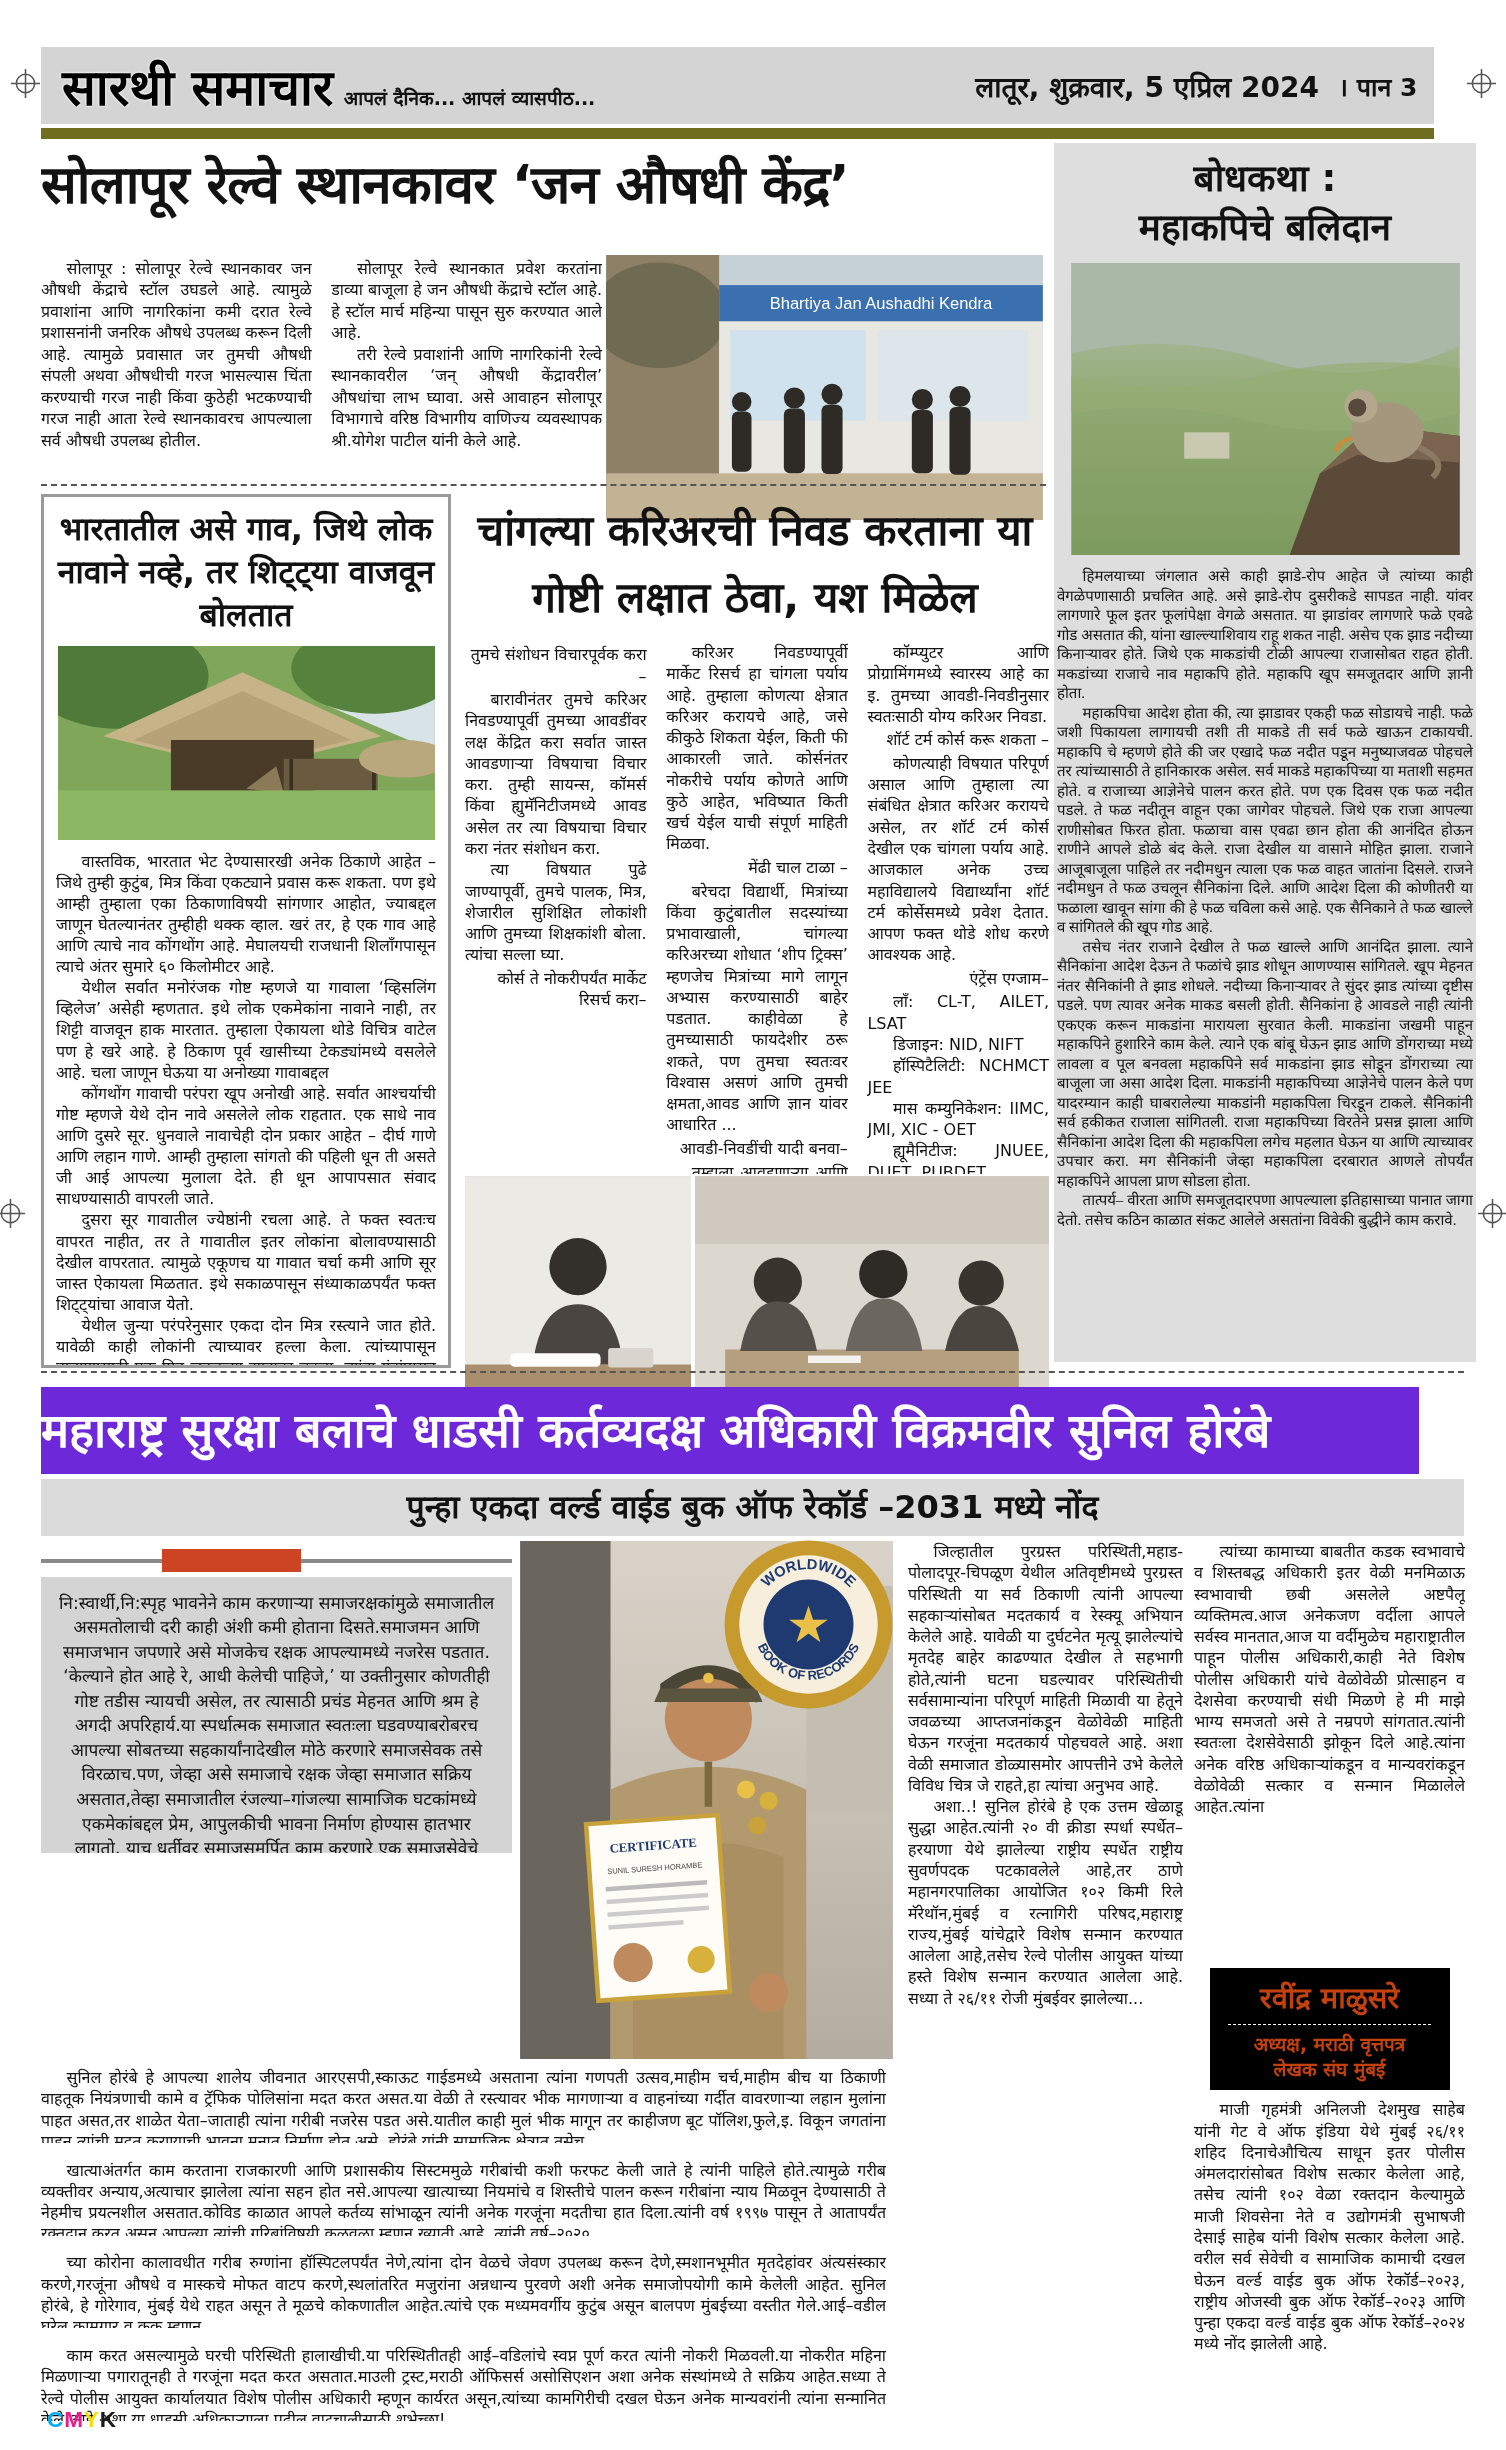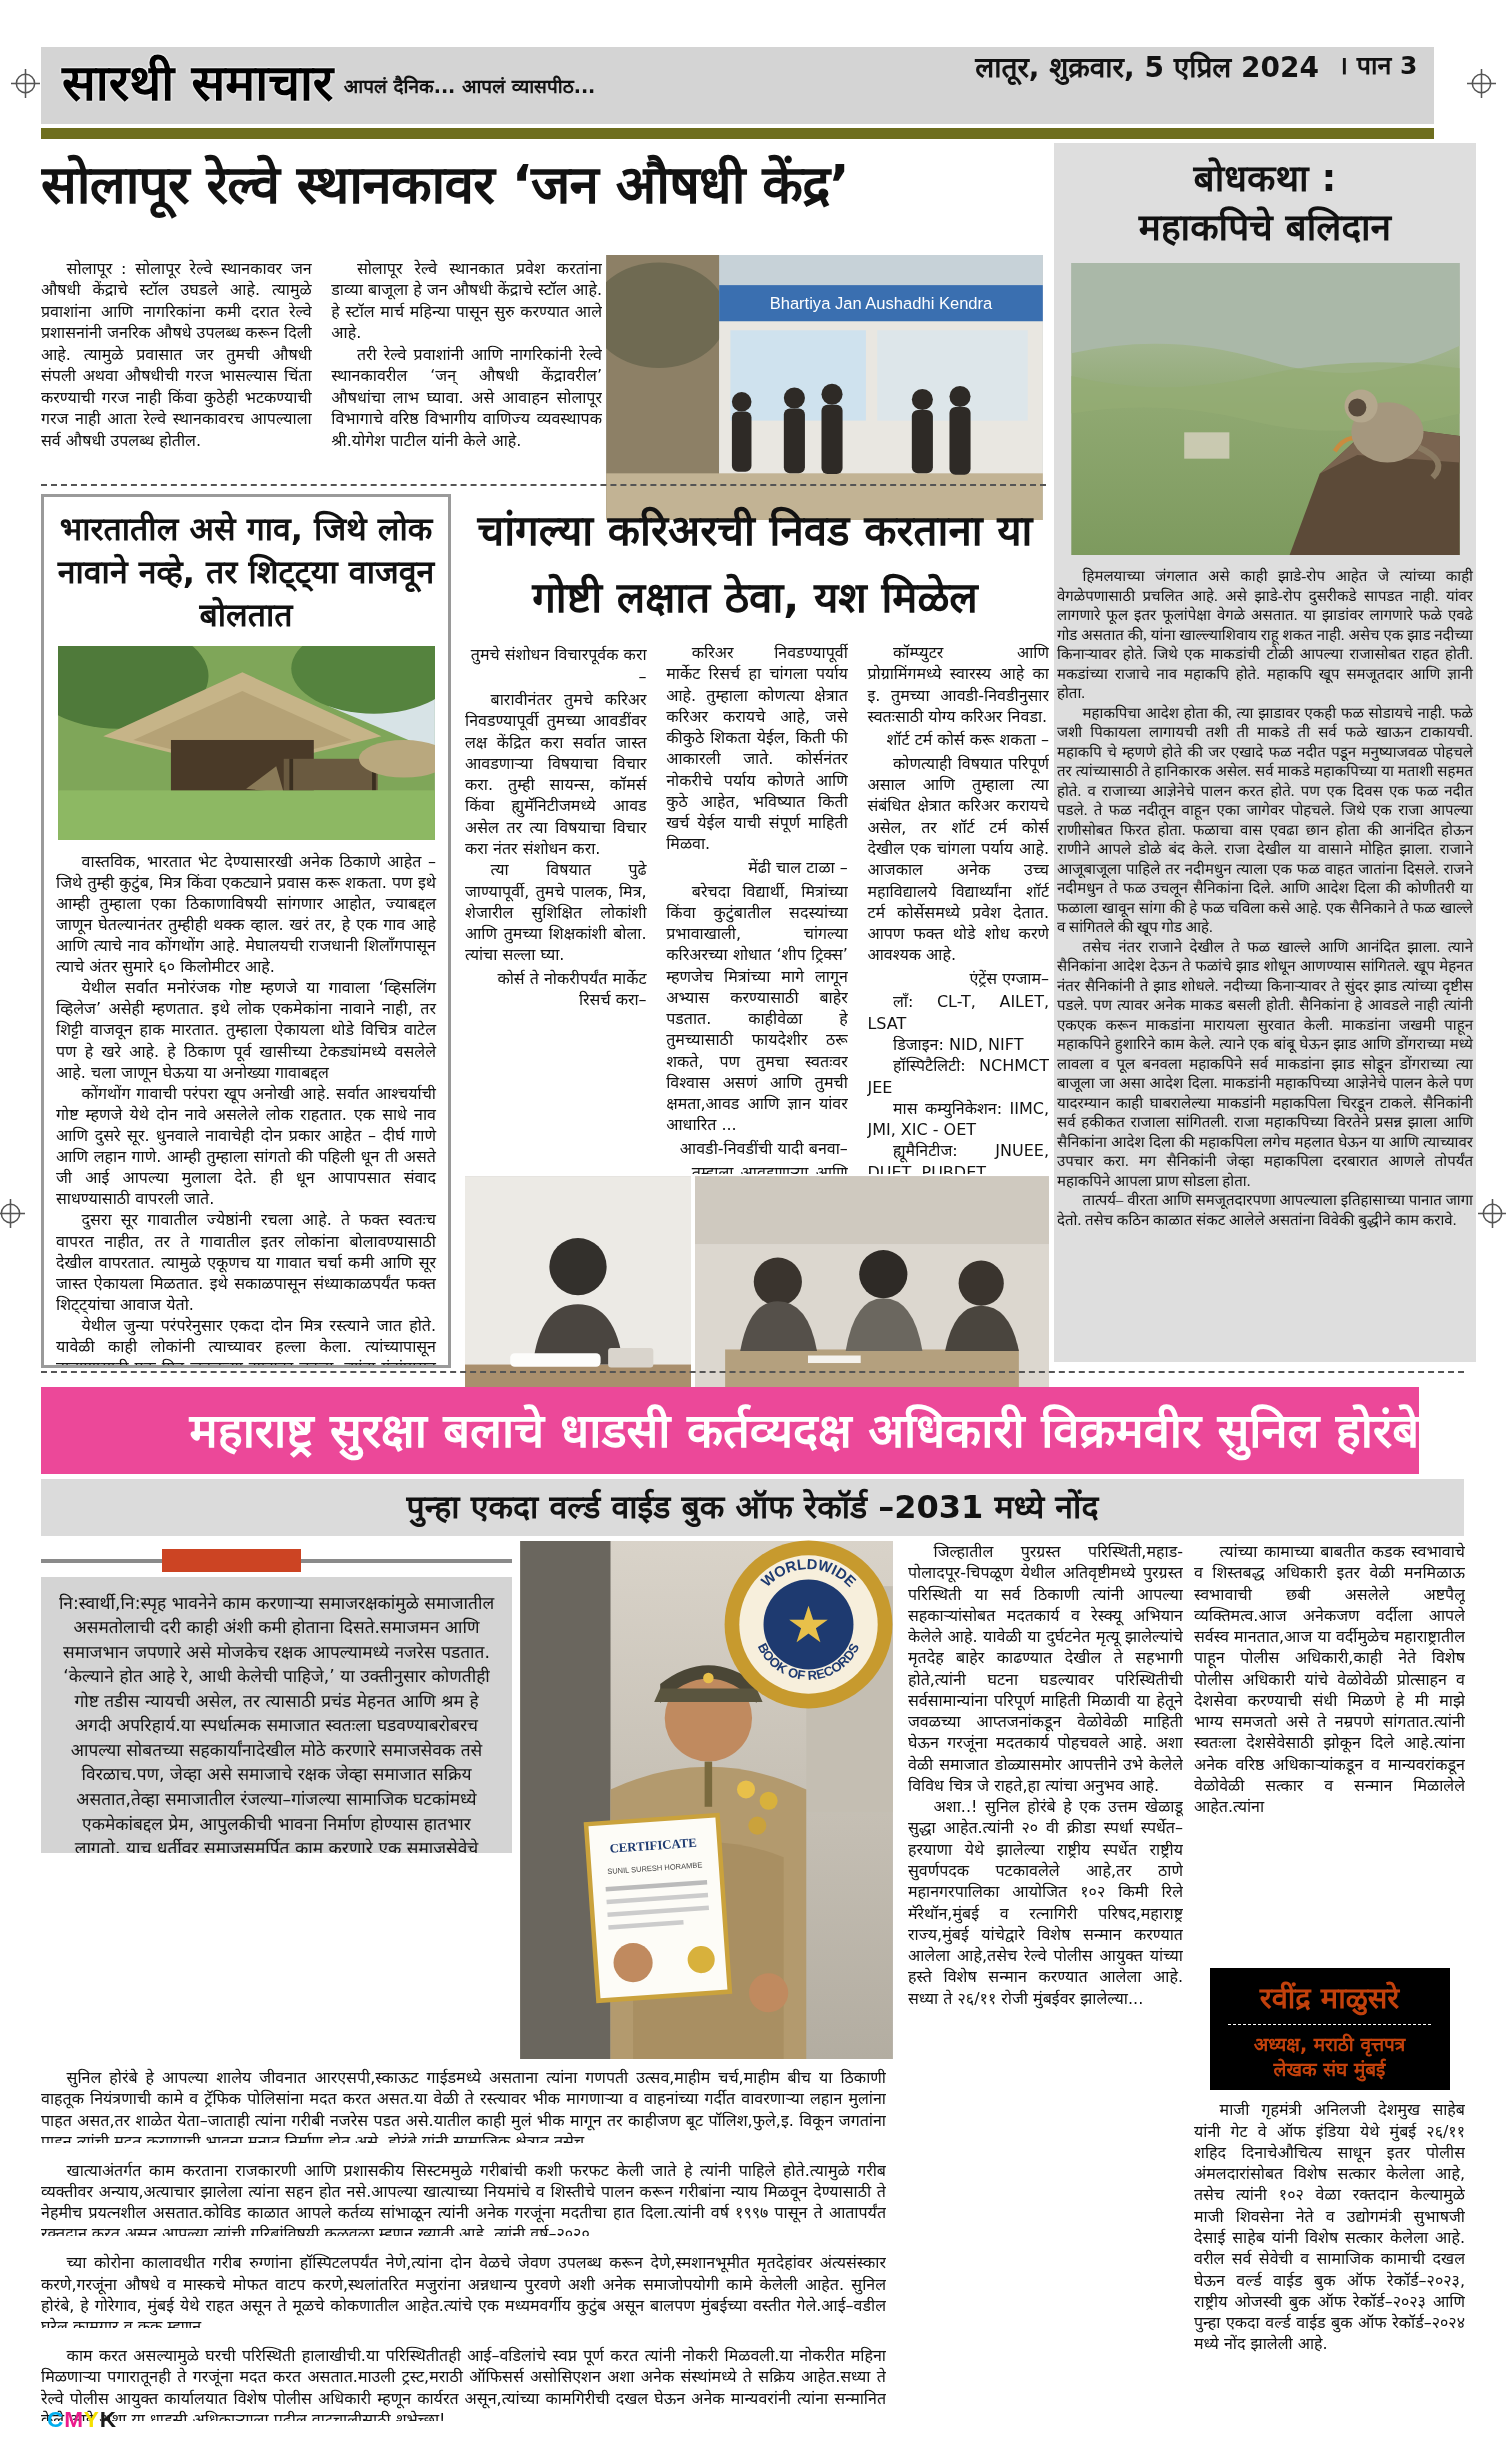--- a/index.html
+++ b/index.html
@@ -4,21 +4,21 @@
 <style>
   html,body{margin:0;padding:0;background:#9a9a9a;}
   .page{position:relative;width:1506px;height:2450px;background:#ffffff;overflow:hidden;
         font-family:"DejaVu Sans",sans-serif;color:#121212;}
   .abs{position:absolute;}
   
   .crop{width:29px;height:29px;}
   .cmyk{font-size:22.6px;font-weight:bold;letter-spacing:0.8px;font-family:"Liberation Sans",sans-serif;}
   .cmyk .c{color:#00aeef}.cmyk .m{color:#ec1c8d}.cmyk .y{color:#f5e000}.cmyk .k{color:#1a1a1a}
   
-  .masthead{left:41px;top:47px;width:1393px;height:77px;background:#d4d4d4;display:flex;}
+  .masthead{left:41px;top:47px;width:1393px;height:77px;background:#d4d4d4;display:flex;align-items:center;}
   .mast-title{font-family:"DejaVu Serif",serif;font-weight:bold;font-size:50px;color:#000;
               margin-left:21px;text-shadow:0 0 2.3px #fff,0 0 2.3px #fff;white-space:nowrap;}
   .mast-tag{font-size:19px;font-weight:bold;margin-left:10.5px;margin-top:25.6px;white-space:nowrap;}
   .mast-date{margin-left:auto;font-size:28px;font-weight:bold;white-space:nowrap;}
   .mast-page{font-size:25px;font-weight:bold;margin:0 16.6px 0 19.6px;white-space:nowrap;}
   .olivebar{left:41px;top:128px;width:1393px;height:10.5px;background:#6e6e1e;}
   
   .lead-head{left:41px;top:146px;width:1008px;height:107px;font-size:53px;font-weight:bold;
              white-space:nowrap;overflow:hidden;letter-spacing:-0.8px;}
   .body-txt{font-size:16px;line-height:1.34;text-align:justify;overflow:hidden;}
@@ -41,22 +41,22 @@
                text-align:center;line-height:1.6;}
   .career-body{left:465px;top:642px;width:584px;height:532px;display:flex;gap:19.6px;}
   .career-col{flex:1;font-size:16px;line-height:1.33;overflow:hidden;}
   .career-photo{left:465px;top:1176px;width:584px;height:243px;display:flex;gap:4.5px;}
   
   .fp{margin:0;text-indent:25.6px;text-align:justify;}
   .fh{font-weight:normal;text-align:right;margin:2.3px 0;text-indent:0;}
   
   .dash{border-top:2.3px dashed #555;height:0;}
   
-  .banner{left:41px;top:1387px;width:1378px;height:87px;background:#ec4899;color:#fff;
-          font-size:47px;font-weight:bold;text-align:right;line-height:87px;white-space:nowrap;overflow:hidden;}
+  .banner{left:41px;top:1387px;width:1378px;height:87px;background:#6d28d9;color:#fff;
+          font-size:47px;font-weight:bold;text-align:left;line-height:87px;white-space:nowrap;overflow:hidden;}
   .subbanner{left:41px;top:1479px;width:1423px;height:57px;background:#dbdbdb;
              font-size:32px;font-weight:bold;text-align:center;line-height:57px;}
   .divline{left:41px;top:1559px;width:471px;height:3.8px;background:#8a8a8a;}
   .redrect{left:162px;top:1549px;width:139px;height:22.6px;background:#cc4423;}
   .introbox{left:41px;top:1577px;width:471px;height:276px;background:#d4d4d4;
             font-size:17.3px;line-height:1.42;text-align:center;padding:13.6px 16.6px;box-sizing:border-box;overflow:hidden;}
   .officer-photo{left:520px;top:1541px;width:373px;height:518px;}
   .badge{left:722px;top:1538px;width:173px;height:173px;}
   .feat-col{font-size:16px;line-height:1.33;overflow:hidden;}
   .colA{left:908px;top:1541px;width:275px;height:880px;}

